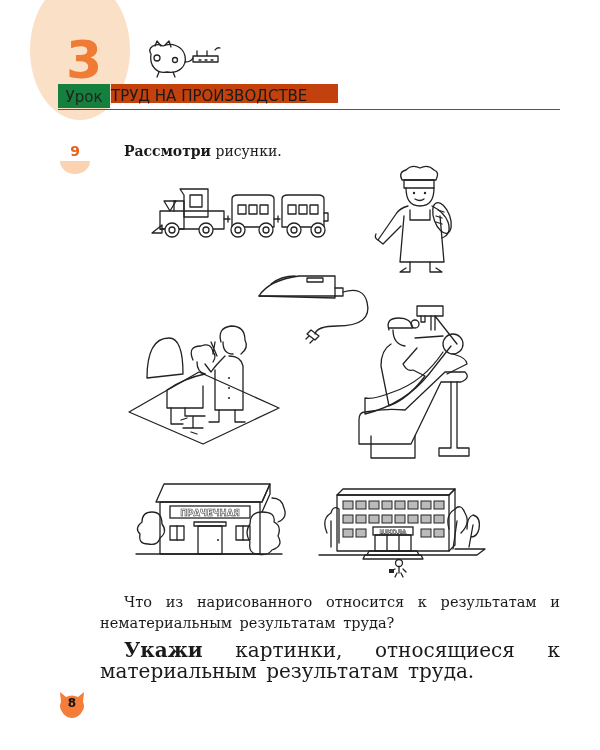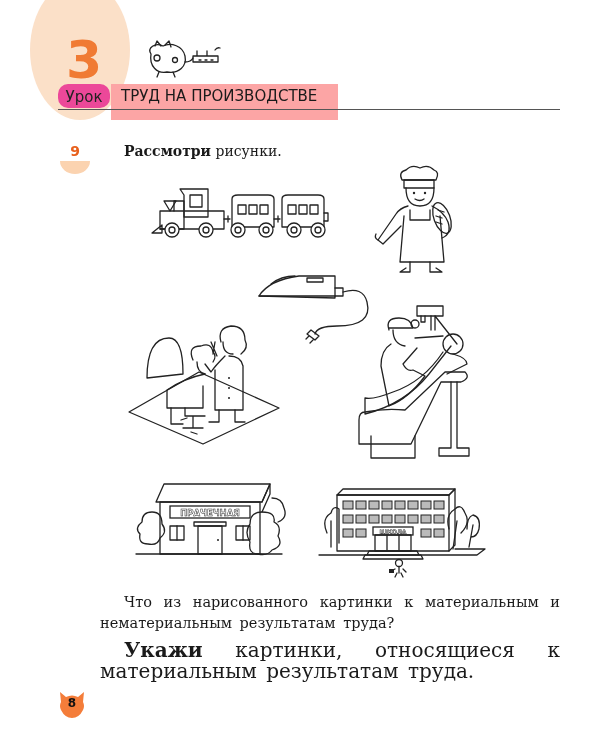--- a/index.html
+++ b/index.html
@@ -13,27 +13,27 @@
     position: absolute; left: 30px; top: -20px; width: 100px; height: 140px;
     border-radius: 50%; background: #fbe0c8;
   }
   .lesson-num {
     position: absolute; left: 66px; top: 34px; width: 40px;
     font-family: "DejaVu Sans", sans-serif; font-weight: bold;
     font-size: 52px; line-height: 52px; color: #f07b34; letter-spacing: -2px;
   }
   .urok {
     position: absolute; left: 58px; top: 84px; width: 52px; height: 24px;
-    background: #ec4899; font-family: "DejaVu Sans", sans-serif;
-    font-size: 15px; line-height: 26px; text-align: center; color: #222; border-radius: 10px;
+    background: #15803d; font-family: "DejaVu Sans", sans-serif;
+    font-size: 15px; line-height: 26px; text-align: center; color: #222;
   }
   .title-bar {
-    position: absolute; left: 111px; top: 84px; width: 227px; height: 36px;
-    background: #fca5a5; font-family: "DejaVu Sans", sans-serif;
-    font-size: 15px; line-height: 25px; color: #1a1a1a; padding-left: 10px; box-sizing: border-box;
+    position: absolute; left: 111px; top: 84px; width: 227px; height: 19px;
+    background: #c2410c; font-family: "DejaVu Sans", sans-serif;
+    font-size: 15px; line-height: 25px; color: #1a1a1a; box-sizing: border-box;
     white-space: nowrap;
   }
   .title-rule {
     position: absolute; left: 58px; top: 109px; width: 502px; height: 1px; background: #555;
   }
   .pig-icon { position: absolute; left: 145px; top: 40px; }
   .task-num {
     position: absolute; left: 60px; top: 143px; width: 40px; text-align: center;
     font-family: "DejaVu Sans", sans-serif; font-weight: bold; font-size: 14px; color: #e8601c;
   }
@@ -239,21 +239,21 @@
   <path class="ln" d="M54 66 h48 l2 4 h-52 z M50 70 h56 l2 4 h-60 z"></path>
   <path class="ln" d="M12 48 q-6 -14 4 -20 q2 -8 8 -4 v34 M16 36 v26"></path>
   <path class="ln" d="M134 44 q-4 -14 6 -20 q6 -6 10 4 q6 10 -4 20 M142 36 l-4 28"></path>
   <path class="ln" d="M152 44 q0 -12 6 -14 q8 2 6 14 q-2 8 -8 8 M158 40 l-4 22"></path>
   <path class="ln" d="M4 70 h158 l8 -6 h-30"></path>
   <circle class="ln" cx="84" cy="78" r="3.5"></circle>
   <path class="ln" d="M84 82 v6 M80 84 l-4 2 M88 84 l3 3 M82 88 l-2 4 M86 88 l2 4"></path>
   <rect x="74" y="84" width="5" height="4" fill="#222"></rect>
 </svg>
 
-<div class="question">Что из нарисованного картинки к материальным и нематериальным результатам труда?</div>
+<div class="question">Что из нарисованного относится к результатам и нематериальным результатам труда?</div>
 
 <div class="task2"><b>Укажи</b><span> картинки, относящиеся к материальным результатам труда.</span></div>
 
 <div class="page-badge">
   <svg width="32" height="30" viewBox="0 0 32 30">
     <path d="M4 4 l6 5 q6 -3 12 0 l6 -5 l-1 10 q2 4 0 8 q-4 8 -11 8 q-7 0 -11 -8 q-2 -4 0 -8 z" fill="#f47d3a"></path>
   </svg>
   <span>8</span>
 </div>
 

